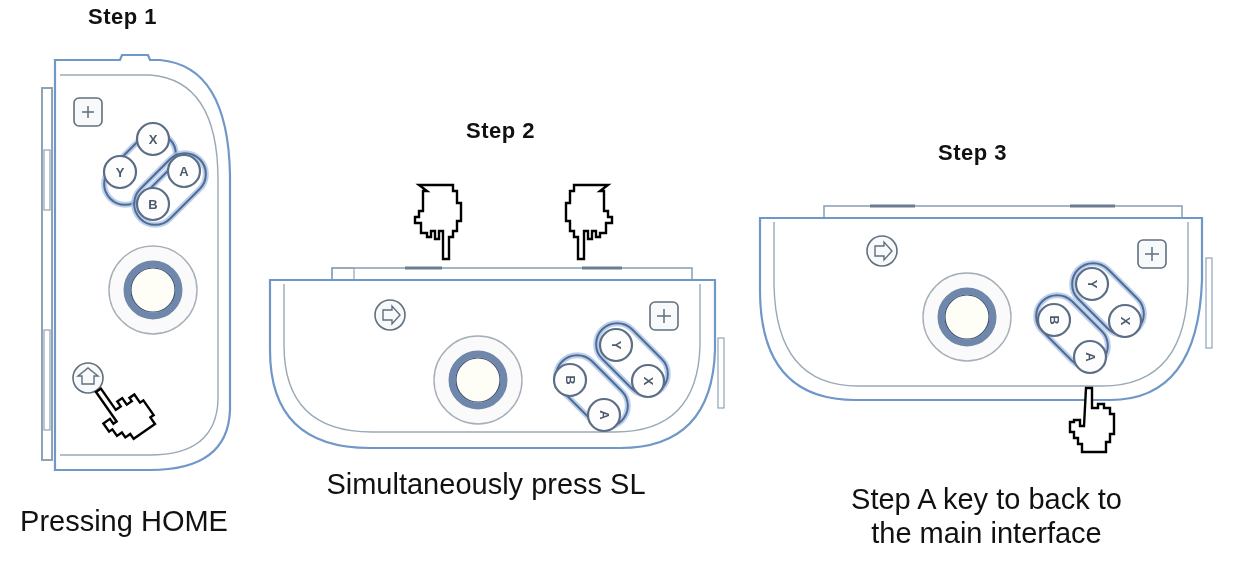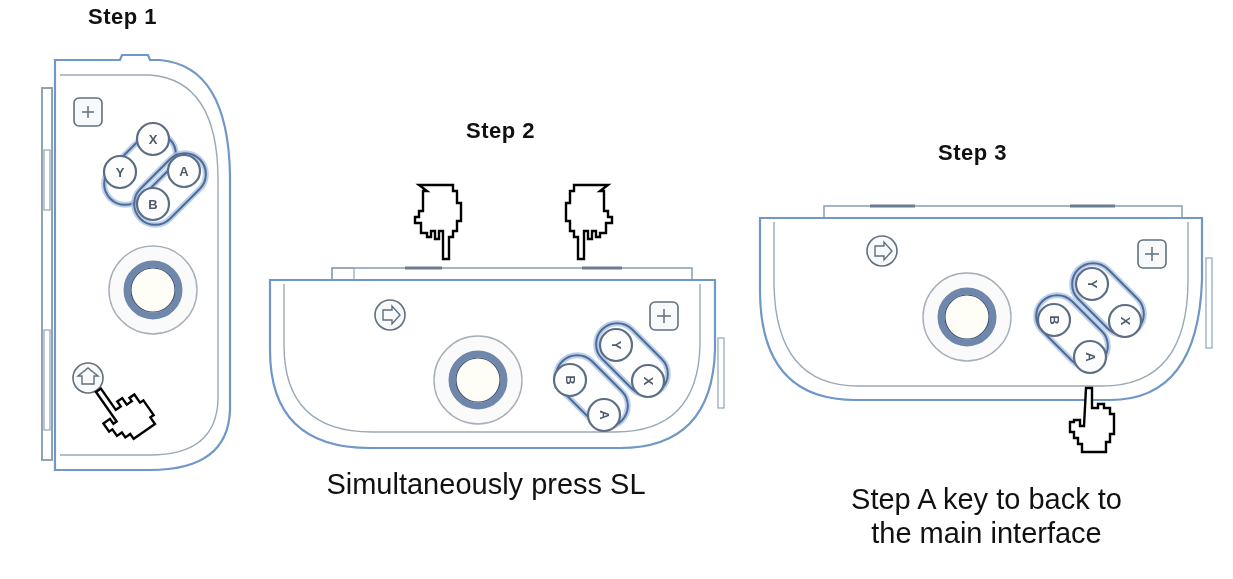--- a/index.html
+++ b/index.html
@@ -77,20 +77,21 @@
     <circle cx="88" cy="378" r="15" class="small-icon"></circle>
     <path d="M82 384 V376 H78 L88 368 L98 376 H94 V384 Z" fill="none" stroke="#60707f" stroke-width="1.4"></path>
   </g>
 
   <g transform="translate(96 392) rotate(-35)">
     <path class="hand" d="M0 0 h6 v26 h6 v-6 h6 v8 h6 v-4 h6 v10 h4 v18 h-4 v8 h-26 v-6 h-6 v-6 h-6 v-8 h-4 v-10 h8 v6 h4 z"></path>
   </g>
 </svg>
 
 <div class="caption" style="left:0; top:504px; width:248px;">
+  <div>Pressing HOME</div>
 </div>
 
 <div class="title" style="left:466px; top:118px;">Step 2</div>
 
 <svg style="left:260px; top:180px;" width="470" height="280" viewBox="0 0 470 280">
 
   <rect x="72" y="88" width="360" height="12" class="outline" style="stroke-width:1.6"></rect>
   <rect x="72" y="88" width="22" height="12" class="outline" style="stroke-width:1.2"></rect>
   <path d="M145 88 H182 M322 88 H362" stroke="#6a7d92" stroke-width="3"></path>
 

